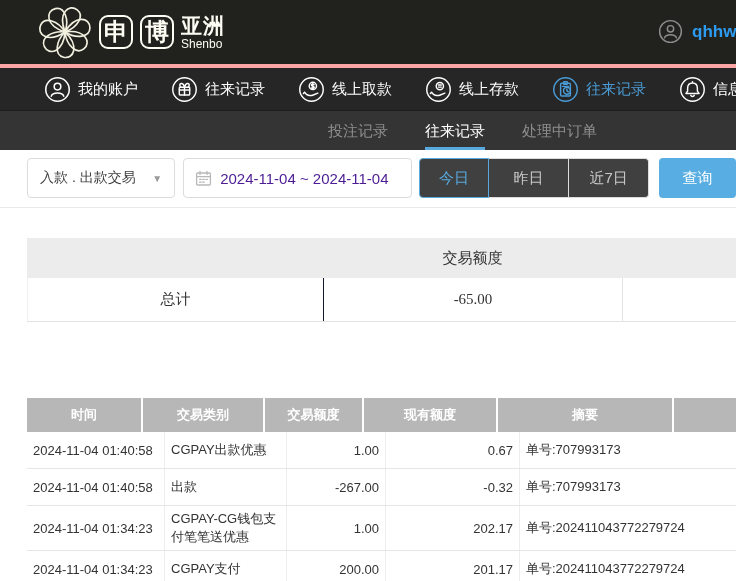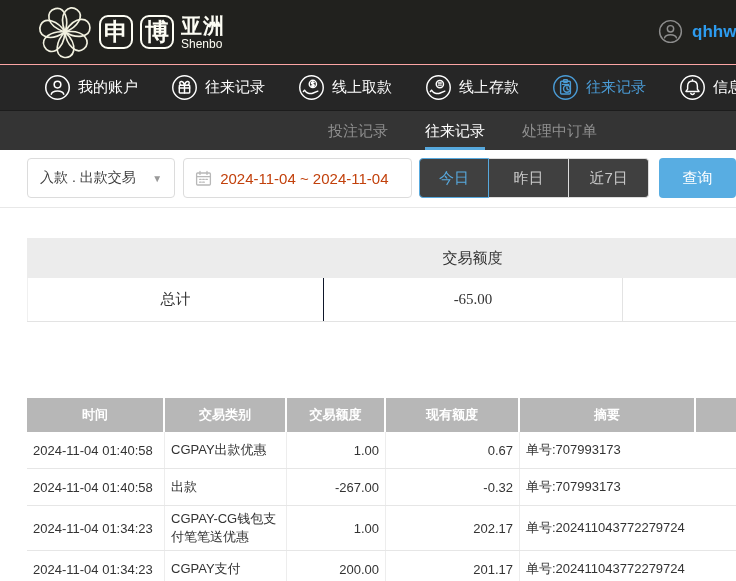--- a/index.html
+++ b/index.html
@@ -13,40 +13,40 @@
   .logo-box { width:34px; height:34px; border:2px solid #fdfdf4; border-radius:9px; color:#fdfdf4;
     font-size:24px; display:flex; align-items:center; justify-content:center; margin-left:7px; font-weight:bold; }
   .logo-right { margin-left:7px; color:#fdfdf4; line-height:1; }
   .logo-region { font-size:21px; letter-spacing:1px; font-weight:bold; }
   .logo-sub { font-size:12px; margin-top:2px; }
   .userbox { position:absolute; left:658px; top:19px; display:flex; align-items:center; gap:9px; white-space:nowrap; }
   .user-icon { width:25px; height:25px; color:#8d8d8d; }
   .username { color:#2d9cf0; font-size:17px; font-weight:bold; }
 
   
-  .mainnav { height:46px; background:#262626; border-top:1px solid #fca5a5;
+  .mainnav { height:46px; background:#262626; border-top:4px solid #fca5a5;
     display:flex; align-items:center; padding-left:44px; gap:33px; white-space:nowrap; }
   .nav-item { display:flex; align-items:center; gap:7px; color:#fefefe; font-size:15px; cursor:pointer; }
   .nav-item svg { width:27px; height:27px; }
   .nav-item.active { color:#4a9bd5; }
 
   
   .tabbar { height:40px; background:#343434; border-top:1px solid #1c1c1c;
     display:flex; justify-content:flex-end; padding-right:139px; gap:37px; }
   .tab { color:#8f8f8f; font-size:15px; line-height:39px; position:relative; cursor:pointer; }
   .tab.active { color:#fff; }
   .tab.active::after { content:""; position:absolute; left:0; right:0; bottom:0; height:3px; background:#57a9de; }
 
   
   .filters { display:flex; align-items:center; padding:8px 0 0 27px; }
   .sel { width:153px; height:40px; border:1px solid #dcdcdc; border-radius:4px; display:flex;
     align-items:center; justify-content:space-between; padding:0 12px; color:#3c3c3c; font-size:14px; cursor:pointer; }
   .sel .caret { color:#9a9a9a; font-size:10px; }
   .datebox { width:237px; height:40px; border:1px solid #dcdcdc; border-radius:4px; display:flex;
-    align-items:center; gap:8px; padding:4px 11px; margin-left:8px; color:#c2410c; font-size:15px; cursor:pointer; }
+    align-items:center; gap:8px; padding:4px 11px; margin-left:8px; color:#4c1d95; font-size:15px; cursor:pointer; }
   .datebox svg { width:17px; height:17px; color:#b8b8b8; flex:none; }
   .btngroup { display:flex; margin-left:7px; }
   .qbtn { height:40px; background:#404040; border:1px solid #dcdcdc; color:#c9c9c9; font-size:15px;
     font-family:inherit; cursor:pointer; }
   .qbtn.b1 { width:70px; border-radius:4px 0 0 4px; }
   .qbtn.b2 { width:80px; border-left:none; }
   .qbtn.b3 { width:80px; border-left:none; border-radius:0 4px 4px 0; }
   .qbtn.active { border:1px solid #57a9de; color:#57a9de; }
   .search-btn { width:80px; height:40px; margin-left:10px; background:#58ade2; border:none; border-radius:4px;
     color:#fff; font-size:15px; font-family:inherit; cursor:pointer; }
@@ -62,21 +62,21 @@
     display:flex; align-items:center; justify-content:center; }
   .sum-row .c2 { width:299px; text-align:center; border-left:1px solid #0f172a; align-self:stretch;
     display:flex; align-items:center; justify-content:center;font-family:Liberation Serif, serif; }
   .sum-row .c3 { width:299px; border-left:1px solid #e3e3e3; align-self:stretch; }
 
   
   .dtable { margin:76px 0 0 27px; width:894px; font-size:13px; color:#333; }
   .thead { display:flex; height:34px; background:#b7b7b7; color:#fff; font-weight:bold; }
   .thead > div { display:flex; align-items:center; justify-content:center; border-right:2px solid #fff; }
   .thead > div:last-child, .thead > div.filler { border-right:none; }
-  .col-time { width:138px; }
+  .col-time { width:116px; }
   .col-cat  { width:122px; }
   .col-amt  { width:99px; }
   .col-bal  { width:134px; }
   .col-memo { width:176px; }
   .col-fill { width:225px; }
   .trow { display:flex; border-bottom:1px solid #e6e6e6; min-height:37px; align-items:stretch; }
   .trow > div { display:flex; align-items:center; border-right:1px solid #ededed; padding:4px 6px; }
   .trow > div:last-child { border-right:none; }
   .td-time { width:138px; padding-left:7px; }
   .td-cat  { width:122px; padding-left:9px; line-height:1.35; }

